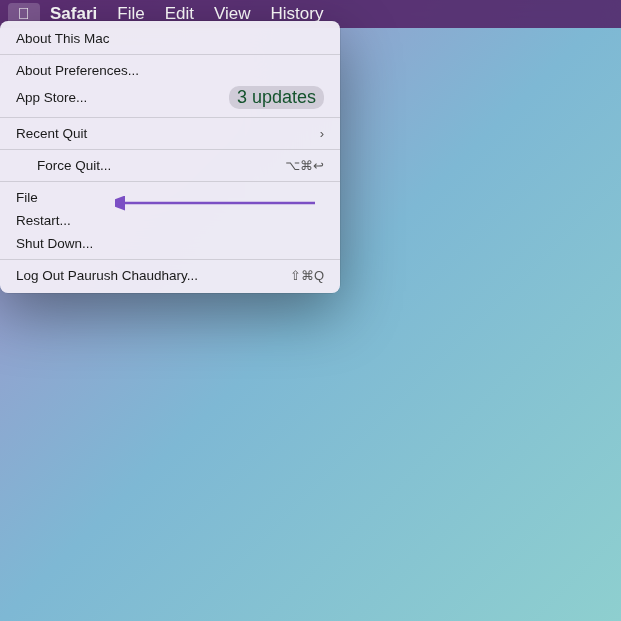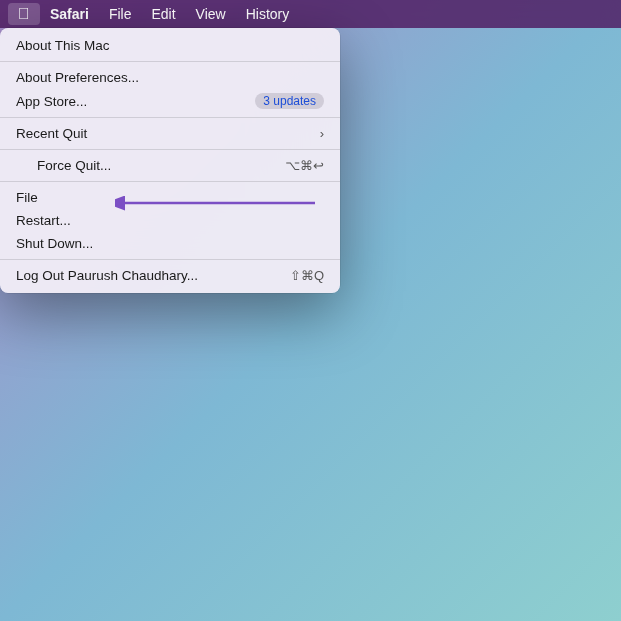--- a/index.html
+++ b/index.html
@@ -23,21 +23,21 @@
       align-items: center;
       padding: 0 8px;
       gap: 0;
       position: relative;
       z-index: 100;
     }
 
     .menubar-item {
       padding: 2px 10px;
       color: #fff;
-      font-size: 14px;
+      font-size: 17px;
       font-weight: 400;
       cursor: pointer;
       border-radius: 4px;
       white-space: nowrap;
       height: 22px;
       display: flex;
       align-items: center;
     }
 
     .menubar-apple {
@@ -52,21 +52,21 @@
       background: rgba(255,255,255,0.2);
     }
 
     .menubar-item.bold {
       font-weight: 700;
     }
 
     
     .dropdown {
       position: absolute;
-      top: 28px;
+      top: 21px;
       left: 0;
       width: 340px;
       background: rgba(240, 235, 245, 0.97);
       backdrop-filter: blur(40px);
       border-radius: 8px;
       box-shadow: 0 20px 60px rgba(0,0,0,0.4), 0 0 0 0.5px rgba(0,0,0,0.15);
       padding: 6px 0;
       z-index: 200;
     }
 
@@ -95,22 +95,22 @@
     .menu-item-shortcut {
       color: #555;
       font-size: 13px;
       display: flex;
       align-items: center;
       gap: 1px;
     }
 
     .menu-item-badge {
       background: #d0ccd8;
-      color: #1d4ed8;
-      font-size: 12px;
+      color: #14532d;
+      font-size: 18px;
       padding: 1px 8px;
       border-radius: 10px;
       font-weight: 500;
     }
 
     .menu-item-chevron {
       color: #555;
       font-size: 13px;
     }
 

